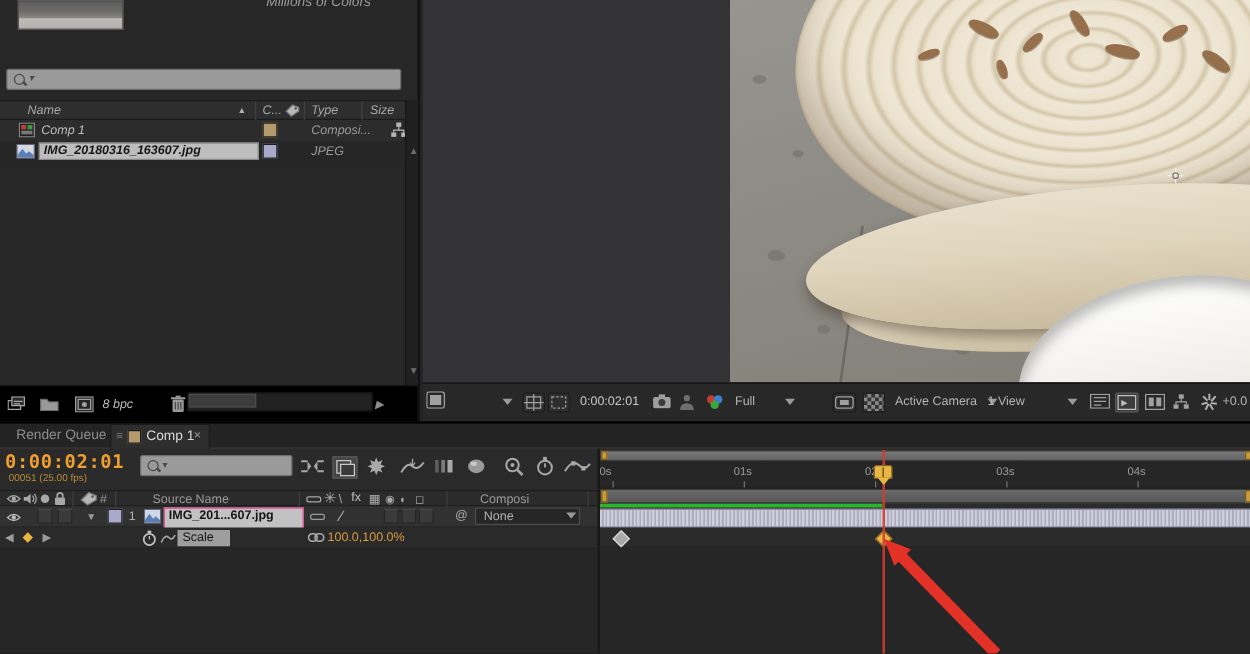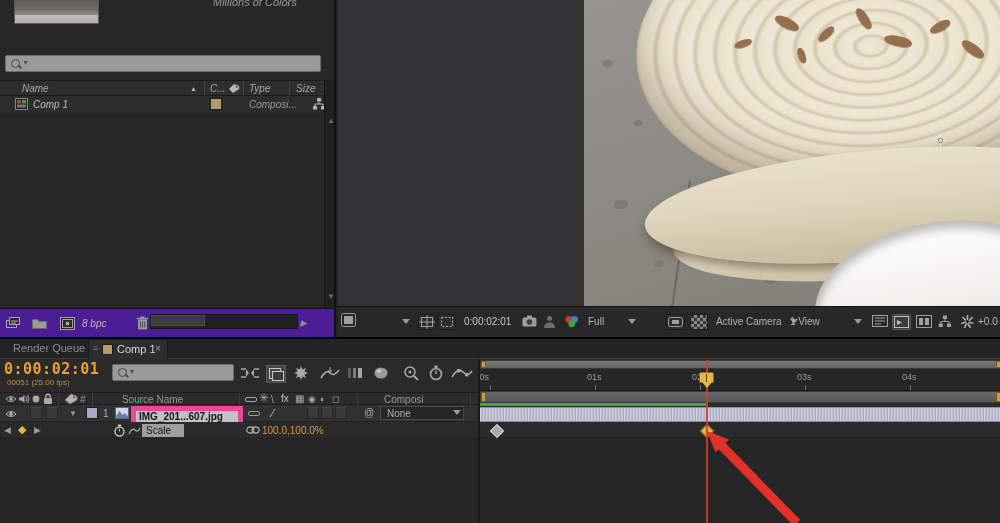--- a/index.html
+++ b/index.html
@@ -23,21 +23,21 @@
   #proj-info{left:213px;top:-4px;color:#9a9a9a;font-size:11px;}
   #proj-search{left:5px;top:55px;width:316px;height:17px;background:#9a9a9a;border:1px solid #6e6e6e;border-radius:2px;box-sizing:border-box;}
   .mag{position:absolute;width:7px;height:7px;border:1.5px solid #4a4a4a;border-radius:50%;}
   .mag:after{content:"";position:absolute;left:6px;top:6px;width:4px;height:1.5px;background:#4a4a4a;transform:rotate(45deg);}
   #proj-header{left:0;top:80px;width:366px;height:16px;background:#2e2e2e;border-top:1px solid #1a1a1a;border-bottom:1px solid #1a1a1a;box-sizing:border-box;}
   .colsep{position:absolute;top:0;width:1px;height:16px;background:#404040;}
   .prow{left:0;width:322px;height:17px;}
   #row-comp{top:96px;background:#2c2c2c;}
   #row-img{top:113px;background:#262626;}
   #img-namebox{left:31px;top:1px;width:176px;height:14px;background:#bdbdbd;border:1px solid #8a8a8a;color:#161616;font-weight:bold;box-sizing:border-box;padding-left:3px;line-height:12px;}
-  #proj-bottom{left:0;top:308px;width:336px;height:29px;background:#4c1d95;border-top:1px solid #141414;box-sizing:border-box;}
+  #proj-bottom{left:0;top:308px;width:336px;height:29px;background:#000000;border-top:1px solid #141414;box-sizing:border-box;}
   #proj-vscroll{left:324px;top:80px;width:12px;height:228px;background:#202020;border-left:1px solid #161616;box-sizing:border-box;}
   .scrollarr{position:absolute;left:2px;color:#6a6a6a;font-size:8px;}
   #hscroll{left:150px;top:5px;width:146px;height:13px;background:#222;border:1px solid #161616;}
   #hthumb{left:0;top:0;width:54px;height:11px;background:#3c3c3c;border:1px solid #4a4a4a;box-sizing:border-box;}
   
   #viewer-panel{left:338px;top:0;width:662px;height:337px;background:#1f1f1f;}
   #viewer-canvas{left:0;top:0;width:662px;height:306px;background:#333336;overflow:hidden;}
   #photo{left:246px;top:0;width:416px;height:306px;overflow:hidden;
      background:linear-gradient(165deg,#97958f 0%,#8f8d87 35%,#88867f 70%,#807e76 100%);}
   .speck{position:absolute;border-radius:50%;background:#6f6d66;opacity:.55;}
@@ -67,21 +67,21 @@
   #tl-controls{left:0;top:20px;width:478px;height:33px;background:#2a2a2a;}
   #tl-timecode{left:4px;top:1px;font-family:"DejaVu Sans Mono",monospace;font-weight:bold;font-size:15px;color:#ef9e30;letter-spacing:.5px;}
   #tl-frames{left:7px;top:19px;font-size:8px;color:#bd8d3a;}
   #tl-search{left:112px;top:5px;width:122px;height:17px;background:#9a9a9a;border:1px solid #6e6e6e;border-radius:2px;box-sizing:border-box;}
   .tlicon{position:absolute;top:6px;width:20px;height:18px;}
   .tlicon.active{background:#454545;border:1px solid #5a5a5a;box-sizing:border-box;}
   #tl-header{left:0;top:53px;width:478px;height:13px;background:#2b2b2b;border-top:1px solid #1d1d1d;border-bottom:1px solid #1d1d1d;box-sizing:border-box;color:#989898;}
   .hsep{position:absolute;top:0;width:1px;height:13px;background:#3e3e3e;}
   #tl-layer{left:0;top:66px;width:478px;height:17px;background:#313131;border-bottom:1px solid #242424;box-sizing:border-box;}
   #tl-scale{left:0;top:83px;width:478px;height:17px;background:#2a2a2a;border-bottom:1px solid #222;box-sizing:border-box;}
-  #layer-namebox{left:131px;top:1px;width:112px;height:30px;background:#c2c2c2;border:5px solid #ec4899;color:#141414;box-sizing:border-box;padding-left:3px;line-height:12px;font-weight:bold;}
+  #layer-namebox{left:131px;top:1px;width:112px;height:30px;background:#c2c2c2;border:1px solid #ec4899;color:#141414;box-sizing:border-box;padding-left:3px;line-height:12px;font-weight:bold;}
   #scale-label{left:142px;top:2px;width:38px;height:13px;background:#9e9e9e;color:#141414;padding-left:4px;line-height:13px;}
   #tl-right{left:478px;top:20px;width:522px;height:166px;background:#2b2b2b;overflow:hidden;border-left:2px solid #191919;box-sizing:border-box;}
   #tl-navbar{left:0;top:1px;width:522px;height:9px;background:linear-gradient(180deg,#7a7a7a,#636363);border:1px solid #3a3a3a;box-sizing:border-box;}
   #tl-ruler{left:0;top:10px;width:522px;height:22px;background:#262626;border-bottom:1px solid #1b1b1b;box-sizing:border-box;}
   .rlabel{position:absolute;top:3px;color:#9b9b9b;font-size:9px;}
   .rtick{position:absolute;bottom:0;width:1px;height:5px;background:#6f6f6f;}
   #tl-workarea{left:0;top:32px;width:522px;height:12px;background:linear-gradient(180deg,#6a6a6a,#565656);border:1px solid #3a3a3a;box-sizing:border-box;}
   .wa-bracket{position:absolute;width:5px;background:#c99c3f;border:1px solid #7a5e1e;box-sizing:border-box;}
   #renderbar{left:0;top:44px;width:226px;height:3px;background:#2db42d;}
   #layerbar{left:0;top:48px;width:522px;height:15px;background:#b7b7cb;border-top:1px solid #8f8fa6;border-bottom:1px solid #8f8fa6;box-sizing:border-box;
@@ -143,20 +143,32 @@
       <span class="icon" style="left:312px;top:1px;">
         <svg width="14" height="14" viewBox="0 0 14 14">
             <rect x="5" y="1" width="4" height="3.5" fill="#b5b5b5"></rect>
             <rect x="1" y="9" width="4" height="3.5" fill="#b5b5b5"></rect>
             <rect x="9" y="9" width="4" height="3.5" fill="#b5b5b5"></rect>
             <path d="M7 4.5 V7 M3 9 V7 H11 V9" stroke="#b5b5b5" fill="none"></path>
           </svg>
       </span>
     </div>
 
+    <div id="row-img" class="abs prow">
+      <span class="icon" style="left:13px;top:2px;">
+        <svg width="15" height="12" viewBox="0 0 15 12">
+            <rect x="0.5" y="0.5" width="14" height="11" fill="#cfd8e8" stroke="#667"></rect>
+            <path d="M1 9 L5 4 L8 8 L10 6 L14 9 L14 11 L1 11 Z" fill="#5b7fb5"></path>
+            <circle cx="11" cy="3" r="1.3" fill="#e8e0c0"></circle>
+          </svg>
+      </span>
+      <span id="img-namebox" class="abs txt">IMG_20180316_163607.jpg</span>
+      <span class="swatch" style="left:210px;top:2px;background:#a9a9c9;"></span>
+      <span class="abs txt" style="left:249px;top:3px;color:#9a9a9a;">JPEG</span>
+    </div>
 
     <div id="proj-bottom" class="abs">
       <span class="icon" style="left:6px;top:8px;">
         <svg width="17" height="13" viewBox="0 0 17 13">
             <rect x="0.5" y="3.5" width="10" height="7" fill="none" stroke="#a8a8a8"></rect>
             <rect x="3.5" y="0.5" width="10" height="7" fill="#2a2a2a" stroke="#a8a8a8"></rect>
             <path d="M5 4 h7 M5 6 h5" stroke="#a8a8a8"></path>
           </svg>
       </span>
       <span class="icon" style="left:32px;top:8px;">

